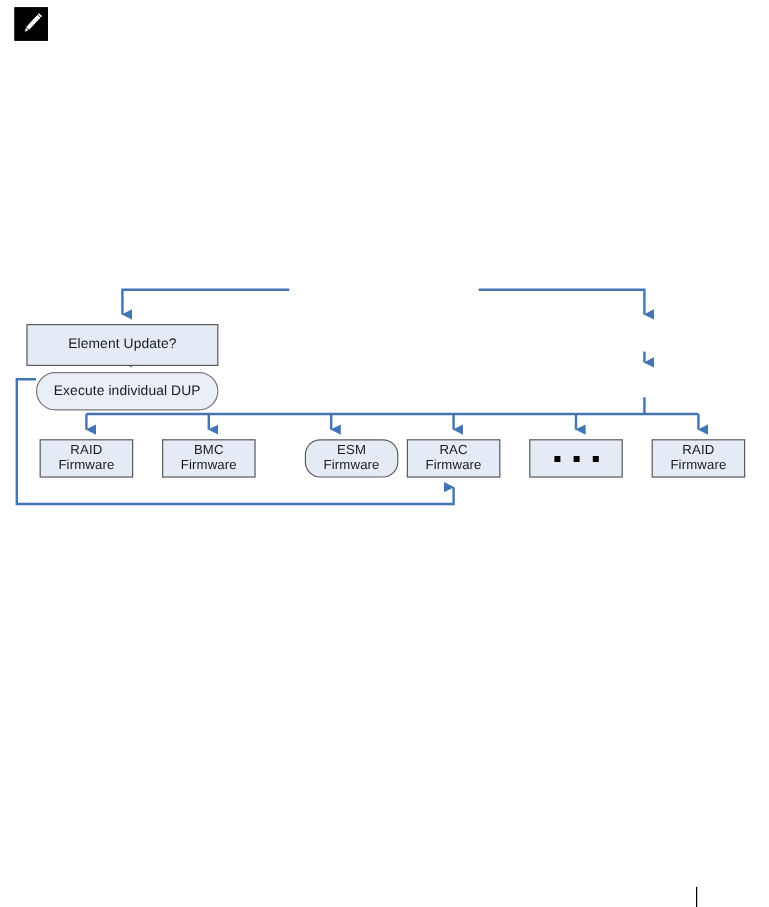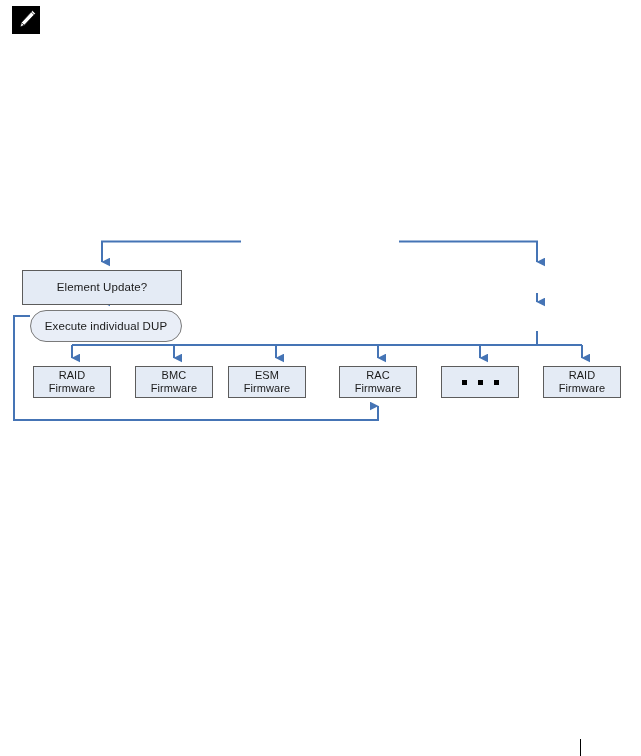--- a/index.html
+++ b/index.html
@@ -87,21 +87,21 @@
 
   .fw-node {
     top: 366px;
     width: 78px;
     height: 32px;
     font-size: 11px;
     line-height: 13px;
   }
   #node-bios      { left: 33px; }
   #node-bmc       { left: 135px; }
-  #node-esm       { left: 228px; }
+  #node-esm       { left: 254px; border-radius: 13px; }
   #node-rac       { left: 339px; }
   #node-ellipsis  { left: 441px; }
   #node-raid      { left: 543px; }
 
   
   .dots {
     display: flex;
     gap: 11px;
     align-items: center;
     justify-content: center;

